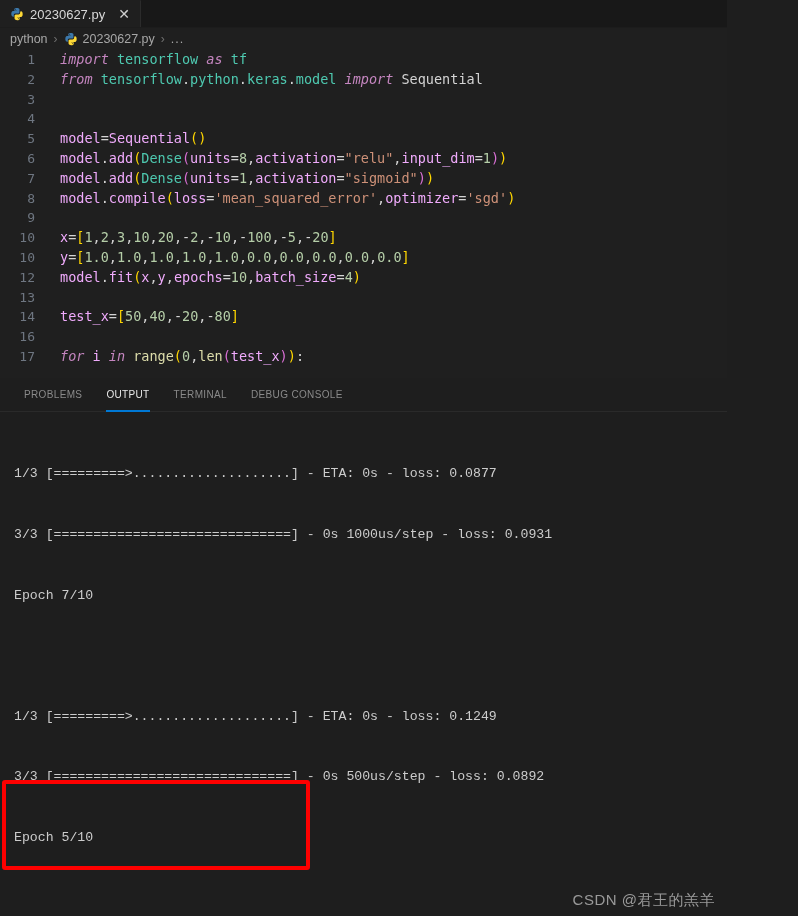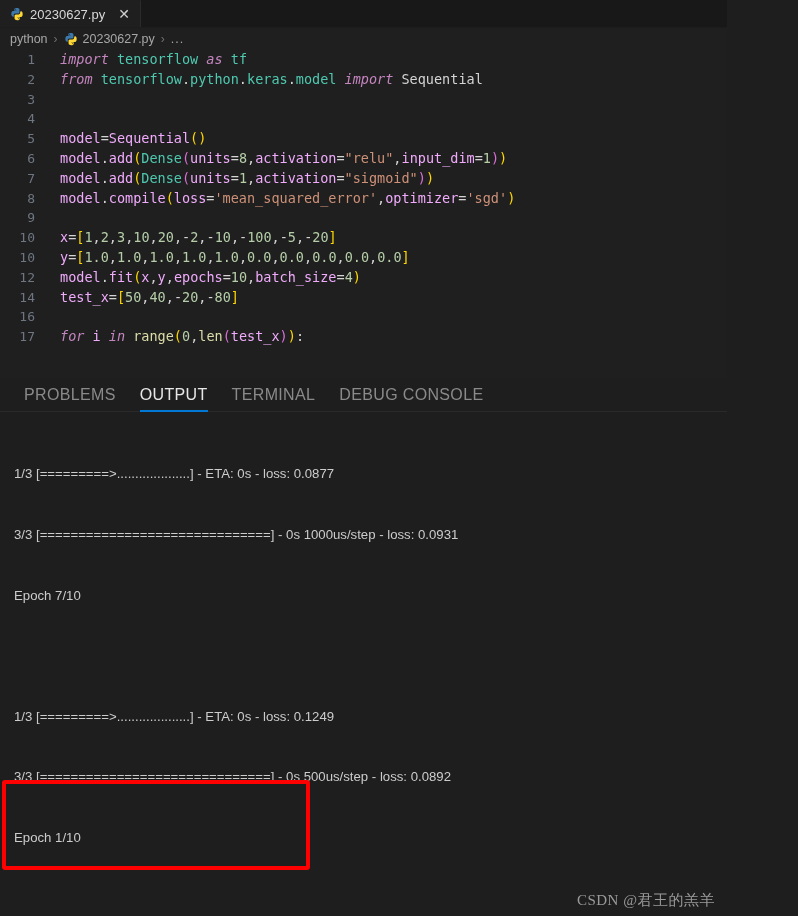--- a/index.html
+++ b/index.html
@@ -132,39 +132,39 @@
     padding-left: 12px;
     gap: 0;
     border-bottom: 1px solid #2a2a2a;
   }
   .ptab {
     position: relative;
     height: 34px;
     display: flex;
     align-items: center;
     padding: 0 12px;
-    font-size: 16px;
+    font-size: 10px;
     letter-spacing: 0.35px;
     color: #8a8a8a;
     cursor: pointer;
   }
   .ptab.active { color: #e7e7e7; }
   .ptab.active::after {
     content: "";
     position: absolute;
     left: 12px; right: 12px; bottom: 0;
     height: 1.5px;
     background: #0078d4;
   }
 
   .output {
     flex: 1 1 auto;
     position: relative;
     padding: 12px 0 0 14px;
-    font-family: Liberation Sans, sans-serif;
+    font-family: Liberation Mono, monospace;
     font-size: 13.2px;
     line-height: 20.2px;
     color: #cccccc;
     white-space: pre;
     overflow: hidden;
   }
   .oline { height: 20.2px; white-space: pre; }
   .oline.blank { color: transparent; }
 
   
@@ -180,21 +180,21 @@
     z-index: 5;
   }
 
   
   .watermark {
     position: absolute;
     right: 12px;
     bottom: 6px;
     color: #9a9a9a;
     font-size: 15px;
-    font-family: Liberation Serif, serif;
+    font-family: Liberation Sans, sans-serif;
     letter-spacing: 0.5px;
     z-index: 6;
   }
 </style>
 </head>
 <body>
 
 <div id="app">
 
   <div class="tabbar">
@@ -279,20 +279,24 @@
     <div class="code-line">
       <span class="ln">10</span>
       <span class="ltext"><span class="var">y</span><span class="op">=</span><span class="p1">[</span><span class="num">1.0</span><span class="pun">,</span><span class="num">1.0</span><span class="pun">,</span><span class="num">1.0</span><span class="pun">,</span><span class="num">1.0</span><span class="pun">,</span><span class="num">1.0</span><span class="pun">,</span><span class="num">0.0</span><span class="pun">,</span><span class="num">0.0</span><span class="pun">,</span><span class="num">0.0</span><span class="pun">,</span><span class="num">0.0</span><span class="pun">,</span><span class="num">0.0</span><span class="p1">]</span></span>
     </div>
 
     <div class="code-line">
       <span class="ln">12</span>
       <span class="ltext"><span class="var">model</span><span class="pun">.</span><span class="var">fit</span><span class="p1">(</span><span class="var">x</span><span class="pun">,</span><span class="var">y</span><span class="pun">,</span><span class="var">epochs</span><span class="op">=</span><span class="num">10</span><span class="pun">,</span><span class="var">batch_size</span><span class="op">=</span><span class="num">4</span><span class="p1">)</span></span>
     </div>
 
+    <div class="code-line">
+      <span class="ln">13</span>
+      <span class="ltext"> </span>
+    </div>
 
     <div class="code-line">
       <span class="ln">14</span>
       <span class="ltext"><span class="var">test_x</span><span class="op">=</span><span class="p1">[</span><span class="num">50</span><span class="pun">,</span><span class="num">40</span><span class="pun">,</span><span class="op">-</span><span class="num">20</span><span class="pun">,</span><span class="op">-</span><span class="num">80</span><span class="p1">]</span></span>
     </div>
 
 
     <div class="code-line">
       <span class="ln">16</span>
       <span class="ltext"> </span>
@@ -322,21 +326,21 @@
       </div>
     </div>
 
     <div class="output">
       <div class="oline">1/3 [=========&gt;....................] - ETA: 0s - loss: 0.0877</div>
       <div class="oline">3/3 [==============================] - 0s 1000us/step - loss: 0.0931</div>
       <div class="oline">Epoch 7/10</div>
       <div class="oline blank"></div>
       <div class="oline">1/3 [=========&gt;....................] - ETA: 0s - loss: 0.1249</div>
       <div class="oline">3/3 [==============================] - 0s 500us/step - loss: 0.0892</div>
-      <div class="oline">Epoch 1/10</div>
+      <div class="oline">Epoch 5/10</div>
       <div class="oline blank"></div>
       
       
       
       
       
       
       
       
       

